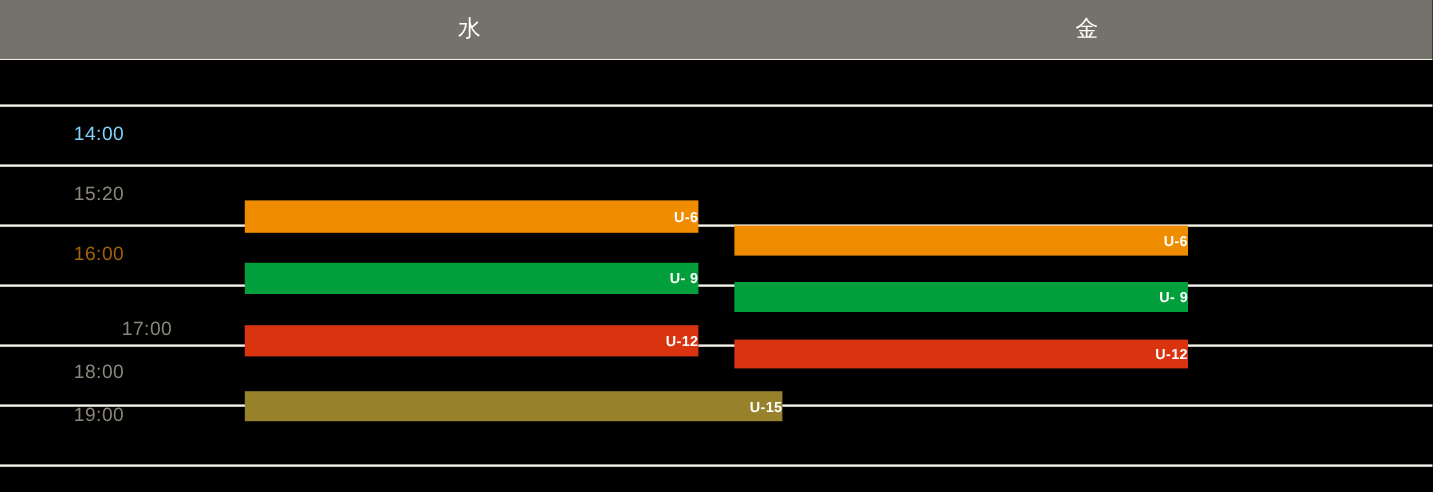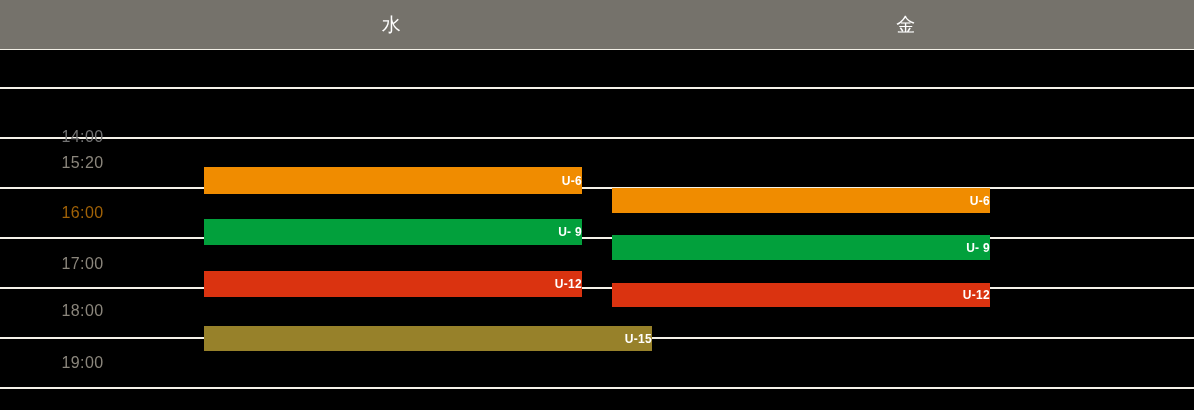--- a/index.html
+++ b/index.html
@@ -107,26 +107,26 @@
     </div>
 
   <div class="header-row">
     <div class="header-cell header-corner"></div>
     <div class="header-cell header-wed">水</div>
     <div class="header-cell header-fri">金</div>
   </div>
   <div class="header-underline"></div>
 
   <div id="time-axis">
-      <div class="time-label" style="top: 102px; color: #737373; margin-top: 24px;">14:00</div>
+      <div class="time-label" style="top: 102px; color: #7dd3fc;">14:00</div>
       <div class="time-label" style="top: 152px; color: rgb(139, 134, 124);">15:20</div>
       <div class="time-label" style="top: 202px; color: #a16207;">16:00</div>
-      <div class="time-label" style="top: 253px; color: rgb(139, 134, 124);">17:00</div>
+      <div class="time-label" style="top: 264px; color: rgb(139, 134, 124); margin-left: 40px;">17:00</div>
       <div class="time-label" style="top: 300px; color: rgb(139, 134, 124);">18:00</div>
-      <div class="time-label" style="top: 352px; color: rgb(139, 134, 124);">19:00</div>
+      <div class="time-label" style="top: 336px; color: rgb(139, 134, 124);">19:00</div>
     </div>
 
   <div id="events">
       <div class="event" style="left: 204px; width: 378px; top: 167px; height: 27px; background: rgb(240, 140, 0);">
         <span class="event-label">U-6</span>
       </div>
       <div class="event" style="left: 204px; width: 378px; top: 219px; height: 26px; background: rgb(2, 160, 60);">
         <span class="event-label">U- 9</span>
       </div>
       <div class="event" style="left: 204px; width: 378px; top: 271px; height: 26px; background: rgb(218, 51, 16);">

